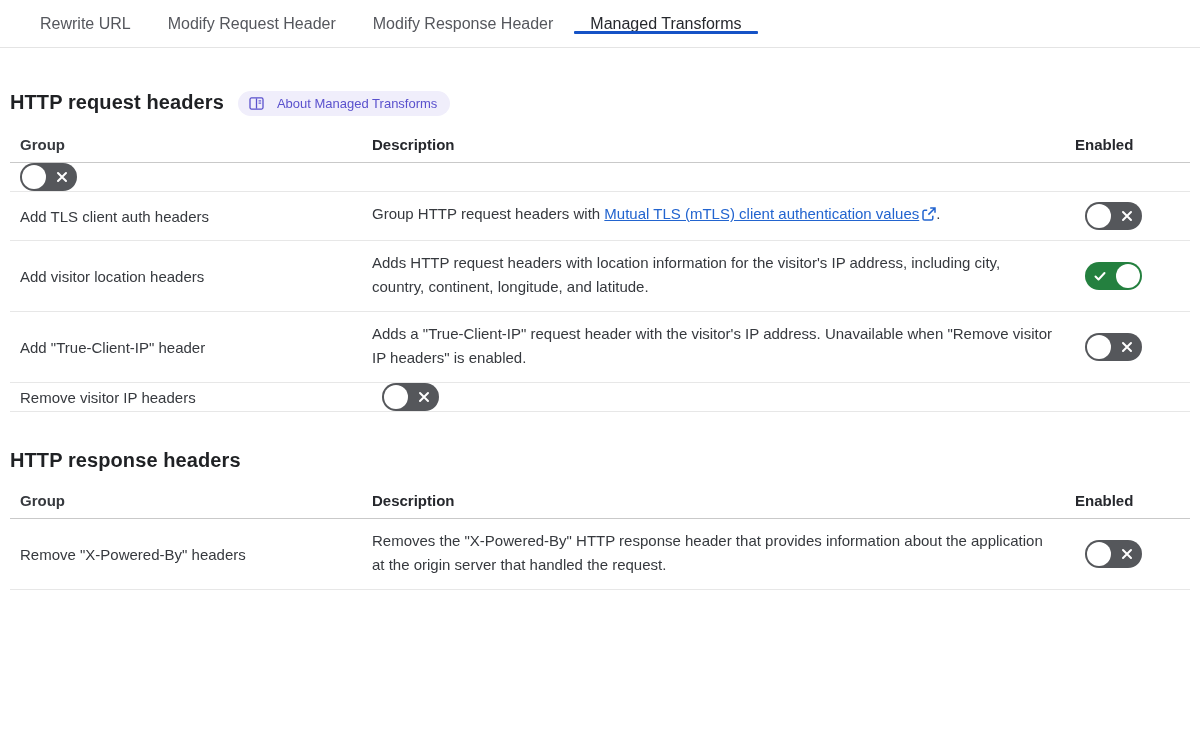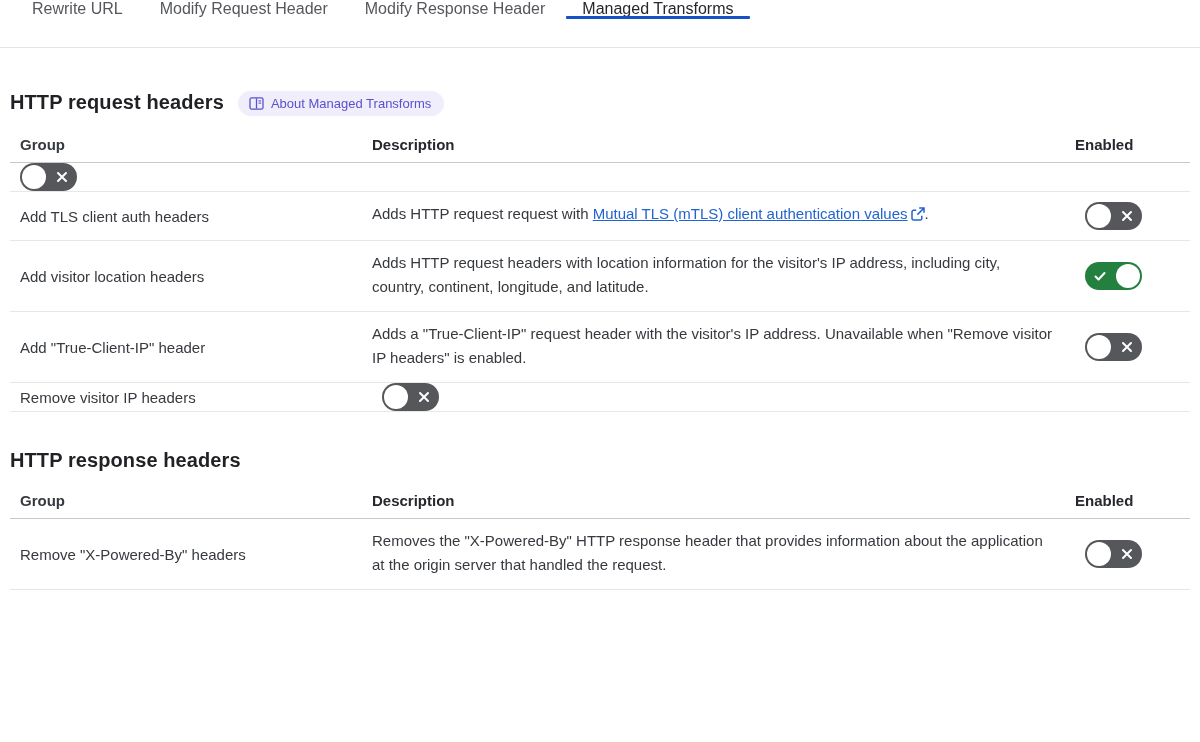--- a/index.html
+++ b/index.html
@@ -1,35 +1,35 @@
 <!DOCTYPE html>
 <html><head>
 <meta charset="utf-8">
 <style>
   * { margin:0; padding:0; box-sizing:border-box; }
   html,body { width:1200px; height:742px; background:#ffffff;
     font-family:"Liberation Sans", sans-serif; color:#36393e; overflow:hidden; }
 
   
-  .tabbar { display:flex; align-items:flex-start; padding-left:16px;
+  .tabbar { display:flex; align-items:center; padding-left:24px;
     border-bottom:1px solid #e4e4e4; height:48px; }
   .tab { position:relative; display:flex; align-items:center;
     padding:0 16px; margin-right:5px; font-size:16px; color:#55575d;
     cursor:pointer; white-space:nowrap; }
   .tab[data-state="true"] { color:#26282d; font-weight:500; }
   .tab[data-state="true"]::after { content:""; position:absolute; left:0; right:0;
     bottom:-1px; height:3px; background:#1552c6; border-radius:1px; }
 
   
   .page { padding:0 10px; }
   .section-head { display:flex; gap:14px; }
   .section-head.first { margin-top:43px; }
   .section-head.second { margin-top:37px; }
   h2 { font-size:20px; font-weight:700; color:#1f2124; letter-spacing:.1px; }
-  .badge { display:inline-flex; align-items:center; gap:7px; background:#f0eefb;
+  .badge { display:inline-flex; align-items:center; gap:13px; background:#f0eefb;
     color:#5a51cd; font-size:13px; border-radius:13px; padding:5px 13px 5px 11px;
     cursor:pointer; white-space:nowrap; }
   .badge svg { display:block; }
 
   
   .table { margin-top:16px; }
   .trow, .thead { display:grid; grid-template-columns:362px 1fr 115px; }
   .thead { padding:4px 0 9px; border-bottom:1px solid #c9c9c9;
     font-size:15px; font-weight:700; color:#26282d; }
   .thead .c-group { padding-left:10px; }
@@ -94,21 +94,21 @@
           <span class="knob"></span>
           <span class="glyph glyph-x"><svg width="12" height="12" viewBox="0 0 12 12">
                 <path d="M2 2l8 8M10 2l-8 8" stroke="#fff" stroke-width="2" stroke-linecap="round"></path>
               </svg></span>
         </span>
       </div>
     </div>
 
     <div class="trow">
       <div class="c-group">Add TLS client auth headers</div>
-      <div class="c-desc"><span>Adds HTTP request request with </span><a>Mutual TLS (mTLS) client authentication values</a><span class="ext"><svg width="14" height="14" viewBox="0 0 14 14">
+      <div class="c-desc"><span>Group HTTP request headers with </span><a>Mutual TLS (mTLS) client authentication values</a><span class="ext"><svg width="14" height="14" viewBox="0 0 14 14">
               <path d="M5.2 3.2H2.6A1.6 1.6 0 0 0 1 4.8v6.6A1.6 1.6 0 0 0 2.6 13h6.6a1.6 1.6 0 0 0 1.6-1.6V8.8" fill="none" stroke="#2264cf" stroke-width="1.5"></path>
               <path d="M8.2 1H13v4.8M12.8 1.2L6.4 7.6" fill="none" stroke="#2264cf" stroke-width="1.5"></path>
             </svg></span><span>.</span></div>
       <div class="c-toggle">
         <span class="toggle" data-state="false">
 
           <span class="knob"></span>
           <span class="glyph glyph-x"><svg width="12" height="12" viewBox="0 0 12 12">
                 <path d="M2 2l8 8M10 2l-8 8" stroke="#fff" stroke-width="2" stroke-linecap="round"></path>
               </svg></span>

